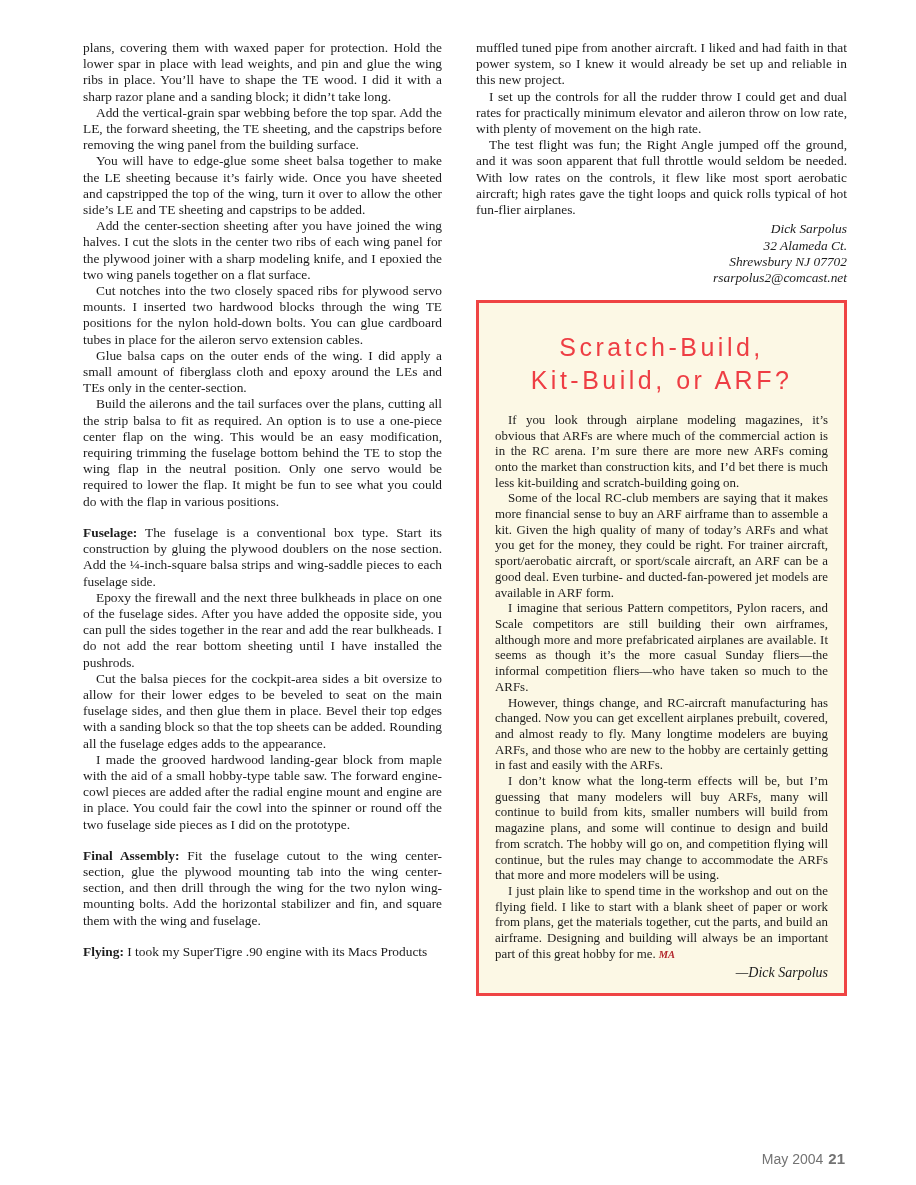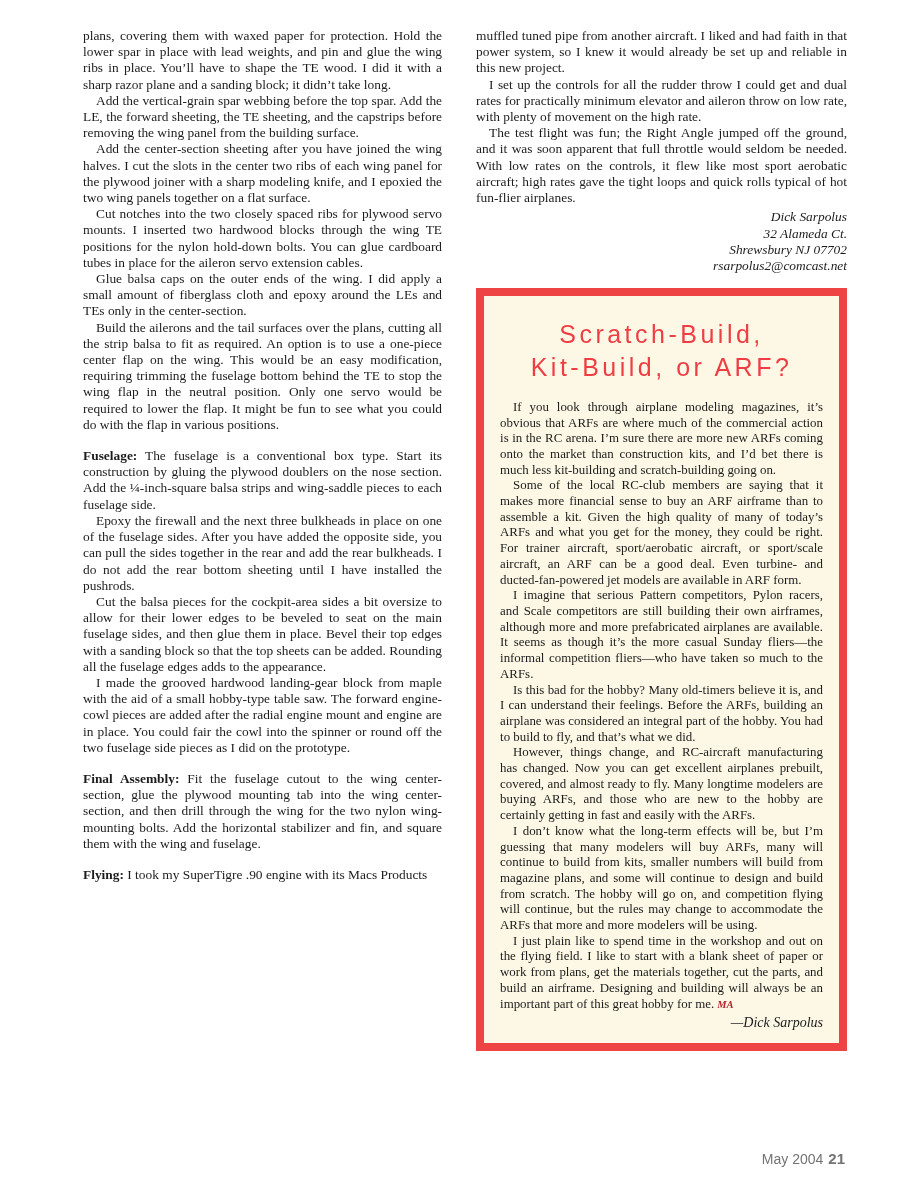--- a/index.html
+++ b/index.html
@@ -4,42 +4,42 @@
 <style>
   * { margin: 0; padding: 0; box-sizing: border-box; }
   html, body { background: #ffffff; }
   body {
     width: 916px; height: 1185px;
     position: relative; overflow: hidden;
     font-family: "Liberation Serif", "DejaVu Serif", serif;
     color: #1c1c1c;
   }
   .page {
-    position: absolute; left: 83px; top: 28px; width: 764px;
+    position: absolute; left: 83px; top: 40px; width: 764px;
     display: flex; gap: 28px;
   }
   .col-left { width: 362px; }
   .col-right { width: 374px; margin-left: 6px; }
   p.para {
     font-size: 13.4px; line-height: 16.2px;
     text-align: justify; text-indent: 13px;
   }
   p.para.first { text-indent: 0; }
   p.para.section { margin-top: 15px; text-indent: 0; }
   .lead { font-weight: bold; }
   .byline {
     text-align: right; font-style: italic;
     font-size: 13.4px; line-height: 16.4px; margin-top: 3px;
   }
   .byline div { white-space: nowrap; }
   .sidebar {
     margin-top: 13px;
-    border: 8px solid #ef4444;
+    border: 3px solid #ef4444;
     background: #fcf8e5;
-    padding: 10px 16px 12px 16px;
+    padding: 16px 16px 12px 16px;
   }
   .sidebar-title {
     font-family: "Liberation Sans", "DejaVu Sans", sans-serif;
     color: #ee3e44;
     text-align: center;
     font-size: 25px; line-height: 33px;
     letter-spacing: 3.5px;
     font-weight: normal;
     margin: 12px 0 16px 0;
   }
@@ -60,20 +60,21 @@
   .footer .page-num { font-weight: bold; font-size: 15px; margin-left: 5px; }
 </style>
 </head>
 <body>
 
 <div class="page">
 
   <div class="col-left">
     <p class="para first">plans, covering them with waxed paper for protection. Hold the lower spar in place with lead weights, and pin and glue the wing ribs in place. You’ll have to shape the TE wood. I did it with a sharp razor plane and a sanding block; it didn’t take long.</p>
     <p class="para">Add the vertical-grain spar webbing before the top spar. Add the LE, the forward sheeting, the TE sheeting, and the capstrips before removing the wing panel from the building surface.</p>
+    <p class="para">You will have to edge-glue some sheet balsa together to make the LE sheeting because it’s fairly wide. Once you have sheeted and capstripped the top of the wing, turn it over to allow the other side’s LE and TE sheeting and capstrips to be added.</p>
     <p class="para">Add the center-section sheeting after you have joined the wing halves. I cut the slots in the center two ribs of each wing panel for the plywood joiner with a sharp modeling knife, and I epoxied the two wing panels together on a flat surface.</p>
     <p class="para">Cut notches into the two closely spaced ribs for plywood servo mounts. I inserted two hardwood blocks through the wing TE positions for the nylon hold-down bolts. You can glue cardboard tubes in place for the aileron servo extension cables.</p>
     <p class="para">Glue balsa caps on the outer ends of the wing. I did apply a small amount of fiberglass cloth and epoxy around the LEs and TEs only in the center-section.</p>
     <p class="para">Build the ailerons and the tail surfaces over the plans, cutting all the strip balsa to fit as required. An option is to use a one-piece center flap on the wing. This would be an easy modification, requiring trimming the fuselage bottom behind the TE to stop the wing flap in the neutral position. Only one servo would be required to lower the flap. It might be fun to see what you could do with the flap in various positions.</p>
     <p class="para section"><b class="lead">Fuselage:</b><span> The fuselage is a conventional box type. Start its construction by gluing the plywood doublers on the nose section. Add the ¼-inch-square balsa strips and wing-saddle pieces to each fuselage side.</span></p>
     <p class="para">Epoxy the firewall and the next three bulkheads in place on one of the fuselage sides. After you have added the opposite side, you can pull the sides together in the rear and add the rear bulkheads. I do not add the rear bottom sheeting until I have installed the pushrods.</p>
     <p class="para">Cut the balsa pieces for the cockpit-area sides a bit oversize to allow for their lower edges to be beveled to seat on the main fuselage sides, and then glue them in place. Bevel their top edges with a sanding block so that the top sheets can be added. Rounding all the fuselage edges adds to the appearance.</p>
     <p class="para">I made the grooved hardwood landing-gear block from maple with the aid of a small hobby-type table saw. The forward engine-cowl pieces are added after the radial engine mount and engine are in place. You could fair the cowl into the spinner or round off the two fuselage side pieces as I did on the prototype.</p>
     <p class="para section"><b class="lead">Final Assembly:</b><span> Fit the fuselage cutout to the wing center-section, glue the plywood mounting tab into the wing center-section, and then drill through the wing for the two nylon wing-mounting bolts. Add the horizontal stabilizer and fin, and square them with the wing and fuselage.</span></p>
     <p class="para section"><b class="lead">Flying:</b><span> I took my SuperTigre .90 engine with its Macs Products</span></p>
@@ -92,21 +93,20 @@
     </div>
 
     <div class="sidebar">
       <div class="sidebar-title">
         <div>Scratch-Build,</div>
         <div>Kit-Build, or ARF?</div>
       </div>
       <p class="para">If you look through airplane modeling magazines, it’s obvious that ARFs are where much of the commercial action is in the RC arena. I’m sure there are more new ARFs coming onto the market than construction kits, and I’d bet there is much less kit-building and scratch-building going on.</p>
       <p class="para">Some of the local RC-club members are saying that it makes more financial sense to buy an ARF airframe than to assemble a kit. Given the high quality of many of today’s ARFs and what you get for the money, they could be right. For trainer aircraft, sport/aerobatic aircraft, or sport/scale aircraft, an ARF can be a good deal. Even turbine- and ducted-fan-powered jet models are available in ARF form.</p>
       <p class="para">I imagine that serious Pattern competitors, Pylon racers, and Scale competitors are still building their own airframes, although more and more prefabricated airplanes are available. It seems as though it’s the more casual Sunday fliers—the informal competition fliers—who have taken so much to the ARFs.</p>
-      <p class="para">Is this bad for the hobby? Many old-timers believe it is, and I can understand their feelings. Before the ARFs, building an airplane was considered an integral part of the hobby. You had to build to fly, and that’s what we did.</p>
       <p class="para">However, things change, and RC-aircraft manufacturing has changed. Now you can get excellent airplanes prebuilt, covered, and almost ready to fly. Many longtime modelers are buying ARFs, and those who are new to the hobby are certainly getting in fast and easily with the ARFs.</p>
       <p class="para">I don’t know what the long-term effects will be, but I’m guessing that many modelers will buy ARFs, many will continue to build from kits, smaller numbers will build from magazine plans, and some will continue to design and build from scratch. The hobby will go on, and competition flying will continue, but the rules may change to accommodate the ARFs that more and more modelers will be using.</p>
       <p class="para"><span>I just plain like to spend time in the workshop and out on the flying field. I like to start with a blank sheet of paper or work from plans, get the materials together, cut the parts, and build an airframe. Designing and building will always be an important part of this great hobby for me.</span><span class="endmark">MA</span></p>
       <div class="signature">—Dick Sarpolus</div>
     </div>
   </div>
 
 </div>
 
 <div class="footer">

